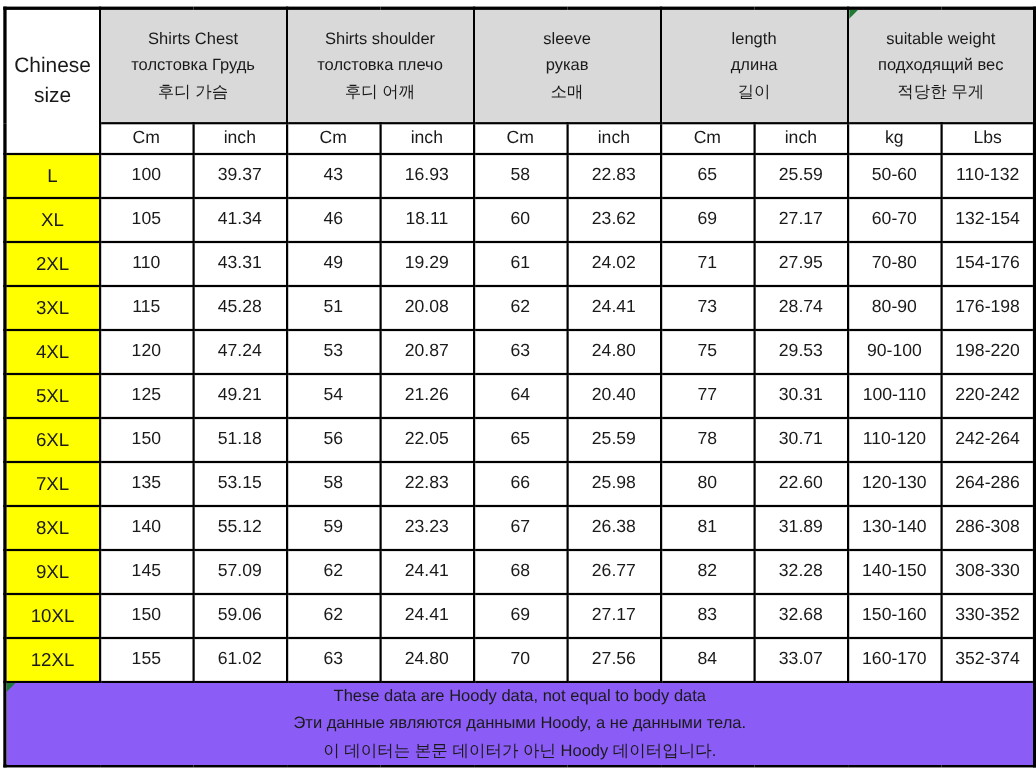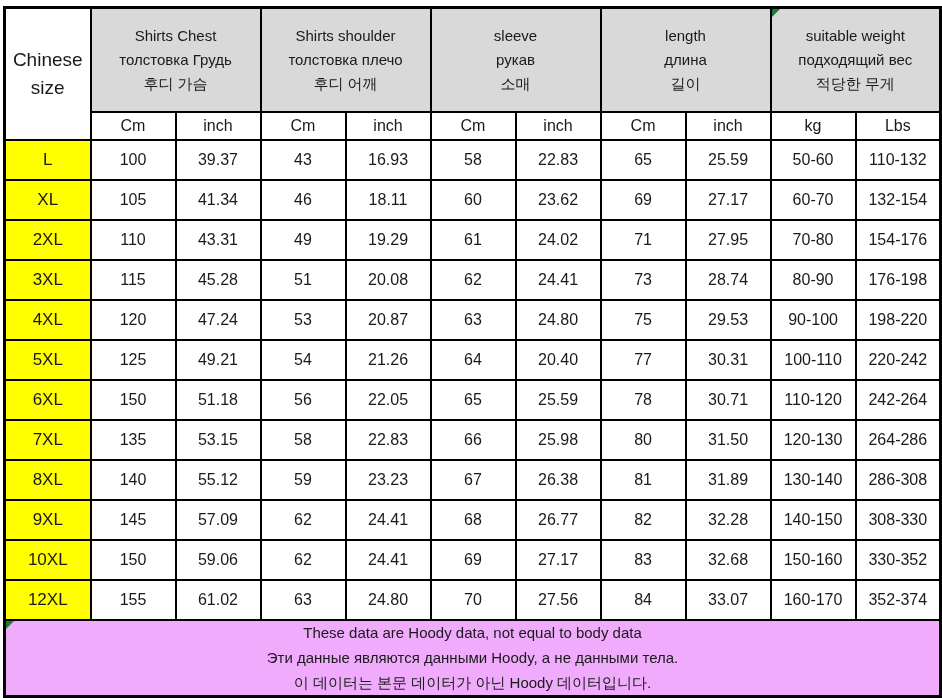--- a/index.html
+++ b/index.html
@@ -54,21 +54,21 @@
   tbody td {
     height: 38px;
     font-size: 16px;
     background: #ffffff;
   }
   tbody td.size {
     background: #ffff00;
     font-size: 17px;
   }
   td.footer {
-    background: #f0abfc;
+    background: #8b5cf6;
     font-size: 15px;
     line-height: 1.65;
     padding: 6px 4px;
     position: relative;
   }
   .corner-marker {
     position: absolute;
     top: 0;
     left: 0;
     width: 0;
@@ -235,21 +235,21 @@
         </tr>
         <tr>
           <td class="size">7XL</td>
           <td>135</td>
           <td>53.15</td>
           <td>58</td>
           <td>22.83</td>
           <td>66</td>
           <td>25.98</td>
           <td>80</td>
-          <td>31.50</td>
+          <td>22.60</td>
           <td>120-130</td>
           <td>264-286</td>
         </tr>
         <tr>
           <td class="size">8XL</td>
           <td>140</td>
           <td>55.12</td>
           <td>59</td>
           <td>23.23</td>
           <td>67</td>

